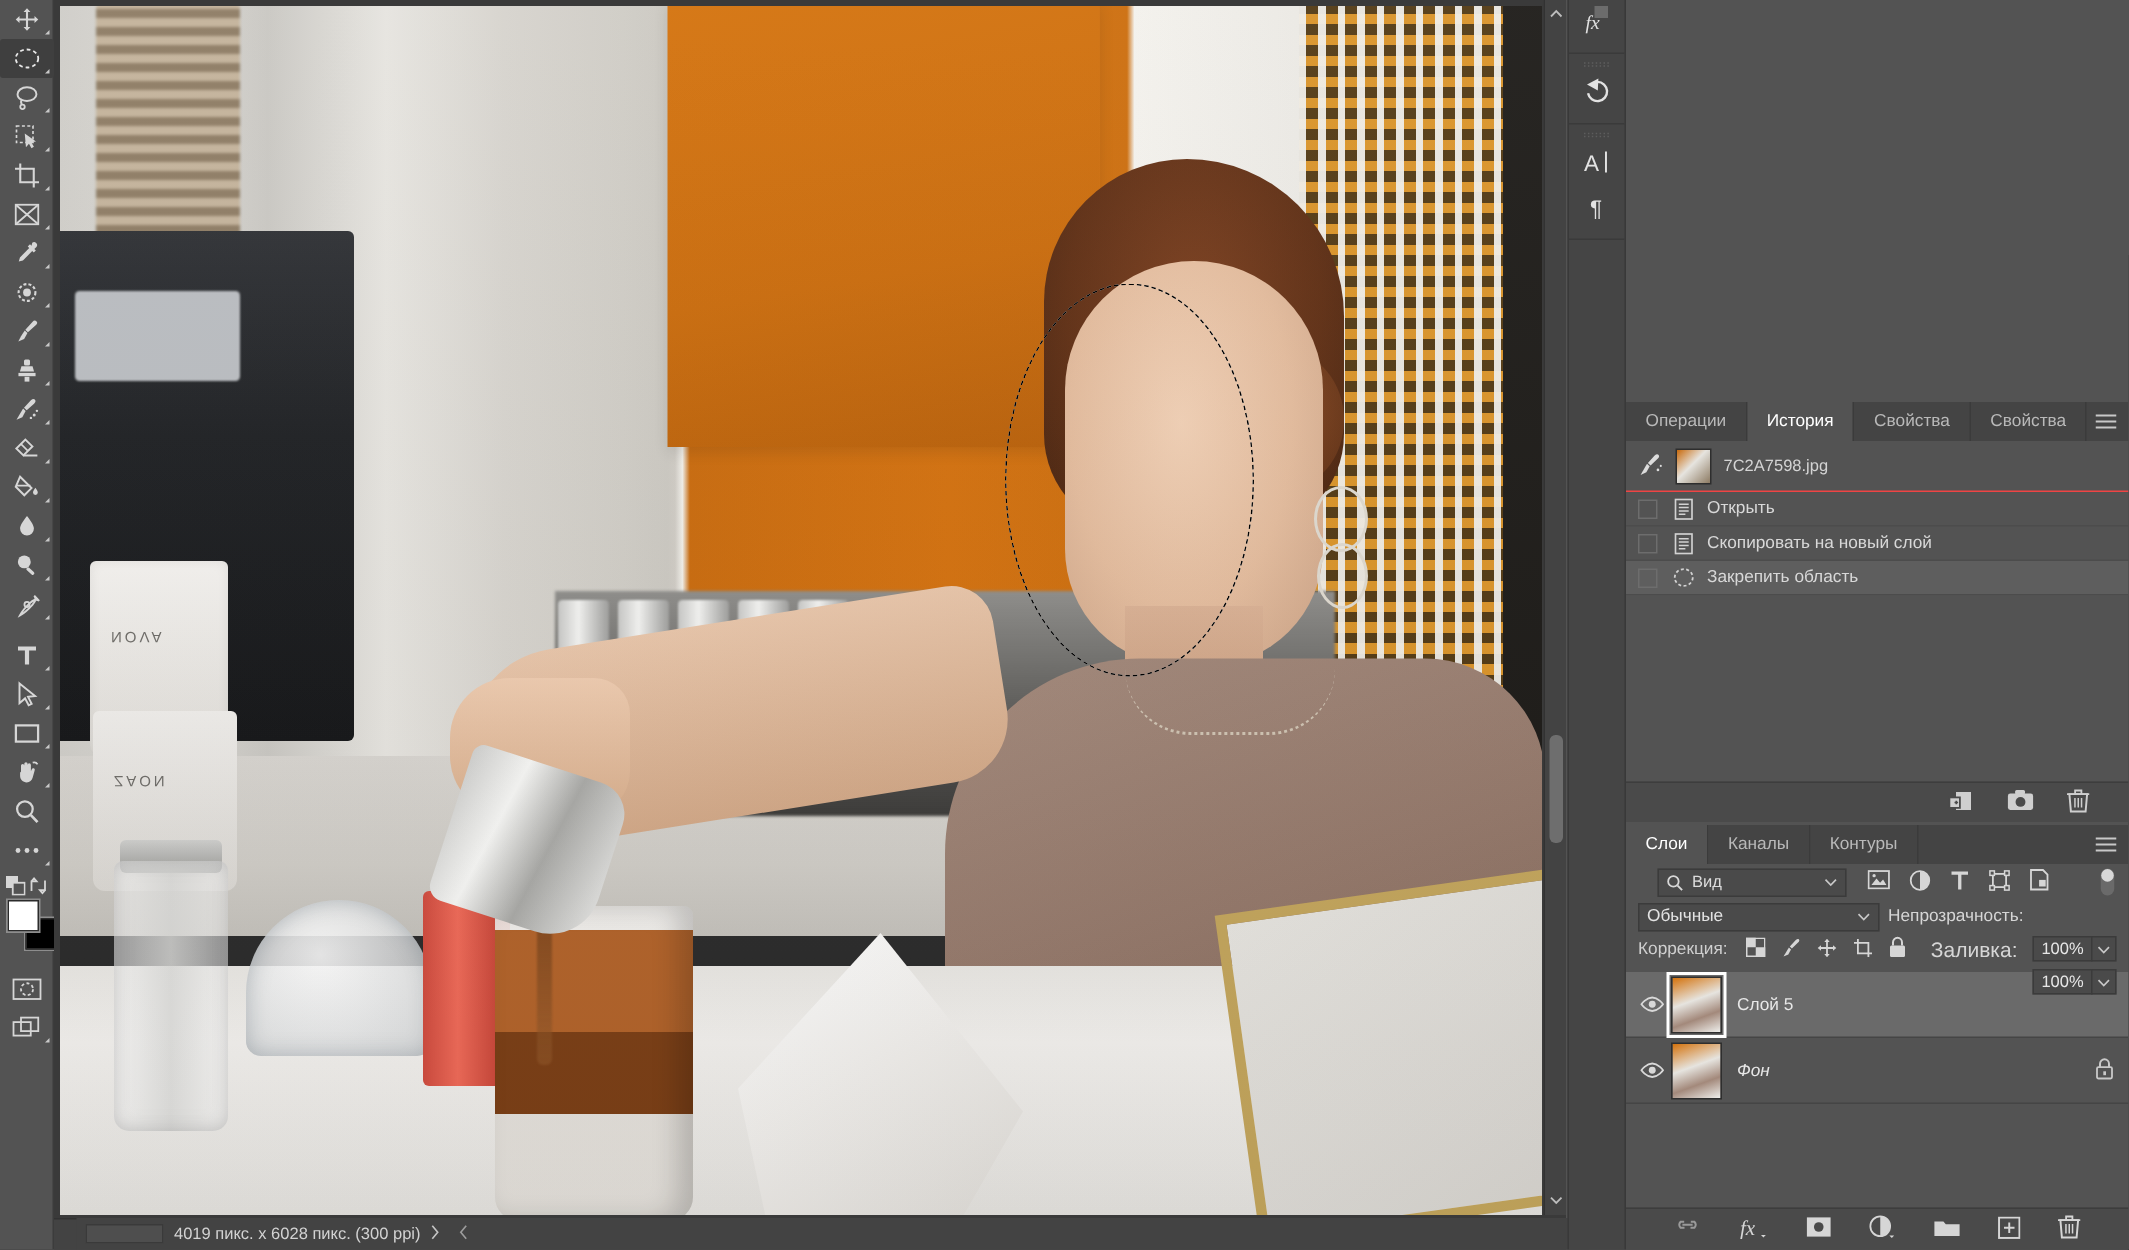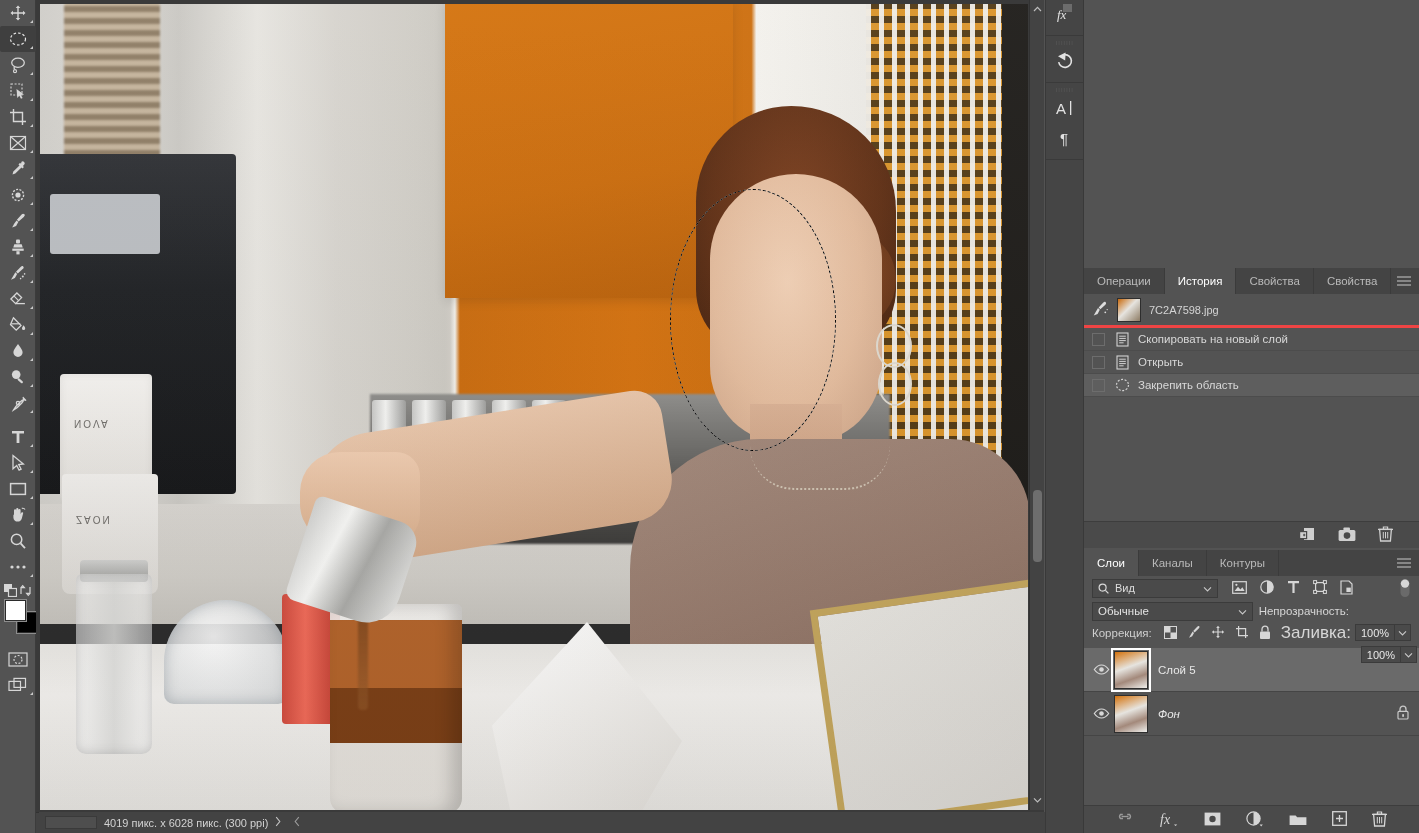--- a/index.html
+++ b/index.html
@@ -231,21 +231,21 @@
     background: #6e6e6e; border-radius: 4px; }
   .scroll-arrow { position: absolute; left: 0; width: 15px; height: 14px;
     display:flex; align-items:center; justify-content:center; }
   #h-scroll {
     position: absolute; left: 0; bottom: 0; width: 1008px; height: 21px;
     background: #434343; border-top: 1px solid #323232;
   }
   #h-thumb { position: absolute; left: 473px; top: 5px; width: 252px; height: 11px;
     background: #6e6e6e; border-radius: 4px; }
   #status-bar {
-    position: absolute; left: 3px; bottom: 0; width: 1008px; height: 21px;
+    position: absolute; left: 15px; bottom: 0; width: 1008px; height: 21px;
     display: flex; align-items: center; gap: 7px; padding-left: 6px;
     background: #434343; color: #d2d2d2; font-size: 11px;
   }
   #status-pill { width: 52px; height: 13px; background: #4e4e4e; border: 1px solid #3a3a3a; }
 
   
   #mini-dock {
     position: absolute; left: 1045px; top: 0; width: 39px; height: 833px;
     background: #454545; border-left: 1px solid #393939; border-right: 1px solid #393939;
   }
@@ -294,41 +294,41 @@
   #hue-marker { position: absolute; left: 290px; top: 212px; width: 0; height: 0;
     border-top: 5px solid transparent; border-bottom: 5px solid transparent;
     border-left: 7px solid #e6e6e6; }
 
   
   #history-panel { position: absolute; left: 0; top: 268px; width: 335px; height: 280px;
     background: #535353; }
   #history-list { background: #535353; }
   .hist-snapshot {
     display: flex; align-items: center; gap: 8px;
-    height: 34px; padding: 0 8px; border-bottom: 3px solid #ef4444;
+    height: 34px; padding: 0 8px; border-bottom: 1px solid #ef4444;
   }
   .hist-thumb { width: 24px; height: 24px; border: 1px solid #2e2e2e;
     background: linear-gradient(135deg,#c96a0c 0%, #e6e4df 45%, #8d7b63 100%); }
   .hist-row {
     display: flex; align-items: center; height: 23px; padding: 0 8px;
     border-bottom: 1px solid #4c4c4c; color: #d8d8d8; font-size: 11.5px;
   }
   .hist-row.active { background: #5e5e5e; }
   .hist-check { width: 13px; height: 13px; border: 1px solid #6d6d6d; margin-right: 8px; }
   .hist-icon { width: 18px; margin-right: 7px; display: flex; justify-content: center; }
   #history-footer {
     position: absolute; bottom: 0; left: 0; width: 335px; height: 27px;
     display: flex; align-items: center; justify-content: flex-end; gap: 22px;
     padding-right: 26px; background: #4a4a4a; border-top: 1px solid #3d3d3d;
   }
 
   
   #layers-panel { position: absolute; left: 0; top: 550px; width: 335px; height: 283px;
     background: #535353; }
-  #filter-row { display:flex; align-items:center; height: 24px; padding: 0 8px; gap: 8px; }
+  #filter-row { display:flex; align-items:center; height: 24px; padding: 0 8px; gap: 8px; margin-left: 13px; }
   #filter-select {
     display:flex; align-items:center; gap:6px;
     width: 126px; height: 19px; padding: 0 5px;
     background: #4a4a4a; border: 1px solid #3b3b3b; color: #dcdcdc; font-size: 11px;
   }
   #filter-select .chev { margin-left: auto; }
   .filter-icons { display: flex; align-items:center; gap: 13px; margin-left: 6px; }
   #filter-toggle { margin-left: auto; width: 12px; height: 20px; }
   #blend-row { display:flex; align-items:center; height: 22px; padding: 0 8px; gap: 6px; }
   #blend-select {
@@ -722,32 +722,32 @@
         </div>
 
         <div class="hist-row">
           <span class="hist-check"></span>
           <span class="hist-icon">
             <svg width="13" height="15" viewBox="0 0 13 15">
                 <rect x="1" y="1" width="11" height="13" fill="none" stroke="#d2d2d2" stroke-width="1.1"></rect>
                 <path d="M3.2 4.2h6.6M3.2 6.4h6.6M3.2 8.6h6.6M3.2 10.8h4.4" stroke="#d2d2d2" stroke-width="1"></path>
               </svg>
           </span>
-          <span>Скопировать на новый слой</span>
+          <span>Открыть</span>
         </div>
 
         <div class="hist-row">
           <span class="hist-check"></span>
           <span class="hist-icon">
             <svg width="13" height="15" viewBox="0 0 13 15">
                 <rect x="1" y="1" width="11" height="13" fill="none" stroke="#d2d2d2" stroke-width="1.1"></rect>
                 <path d="M3.2 4.2h6.6M3.2 6.4h6.6M3.2 8.6h6.6M3.2 10.8h4.4" stroke="#d2d2d2" stroke-width="1"></path>
               </svg>
           </span>
-          <span>Открыть</span>
+          <span>Скопировать на новый слой</span>
         </div>
 
         <div class="hist-row active">
           <span class="hist-check"></span>
           <span class="hist-icon">
             <svg width="15" height="14" viewBox="0 0 15 14">
                 <ellipse cx="7.5" cy="7" rx="6" ry="5.6" fill="none" stroke="#d2d2d2" stroke-width="1.2" stroke-dasharray="2 1.6"></ellipse>
               </svg>
           </span>
           <span>Закрепить область</span>
@@ -894,21 +894,21 @@
               <path d="M3.6 1v9.6H13" fill="none" stroke="#d6d6d6" stroke-width="1.2"></path>
               <path d="M1 3.6h9.6V13" fill="none" stroke="#d6d6d6" stroke-width="1.2"></path>
             </svg>
         </span>
         <span>
           <svg width="12" height="15" viewBox="0 0 12 15">
               <path d="M3 6.4V4.2a3 3 0 0 1 6 0v2.2" fill="none" stroke="#d6d6d6" stroke-width="1.3"></path>
               <rect x="1" y="6.4" width="10" height="7.6" rx="1" fill="#d6d6d6"></rect>
             </svg>
         </span>
-        <span style="margin-left:auto;font-size:17px;color:#d6d6d6">Заливка:</span>
+        <span style="margin-left:auto;font-size:14px;color:#d6d6d6">Заливка:</span>
         <span class="num-field">
           <span class="val">100%</span>
           <span class="chev">
             <svg width="9" height="6" viewBox="0 0 9 6">
                 <path d="M1 1.4 4.5 5 8 1.4" fill="none" stroke="#c8c8c8" stroke-width="1.1"></path>
               </svg>
           </span>
         </span>
       </div>
 

